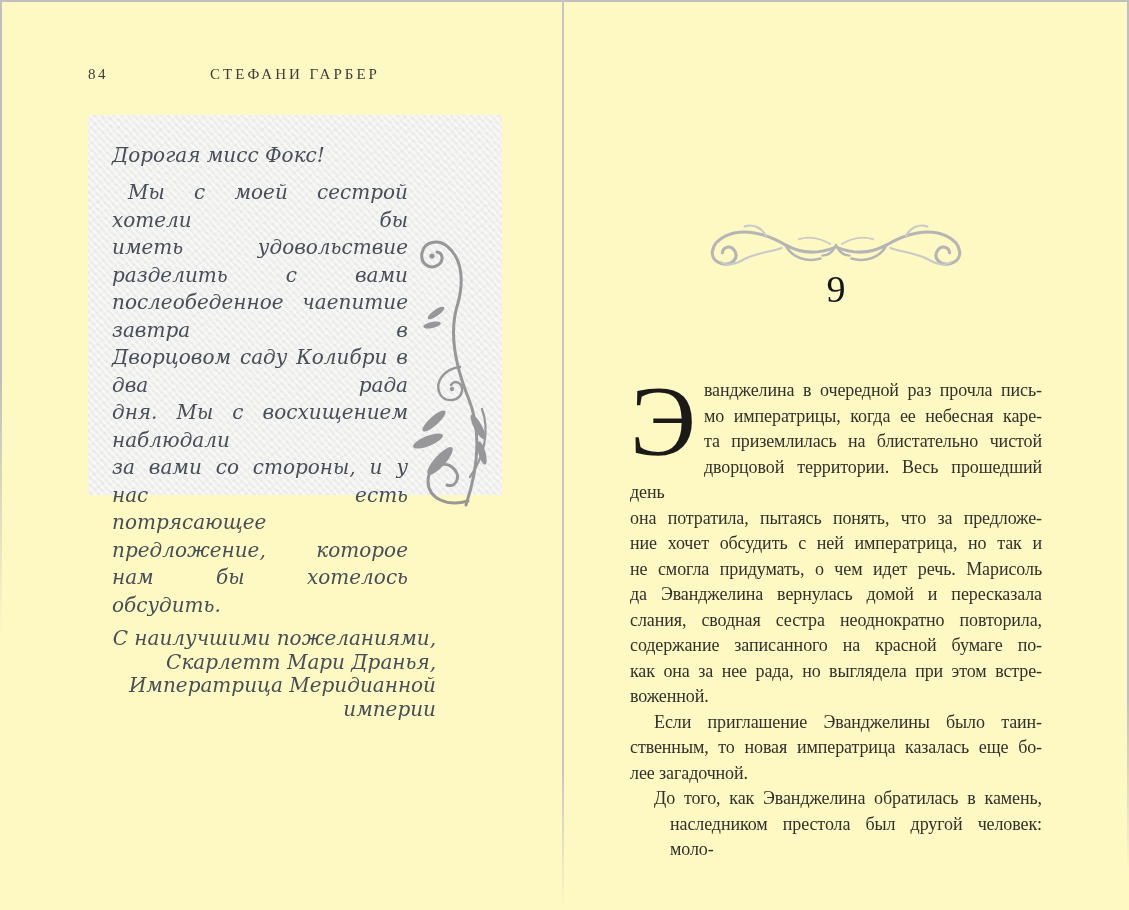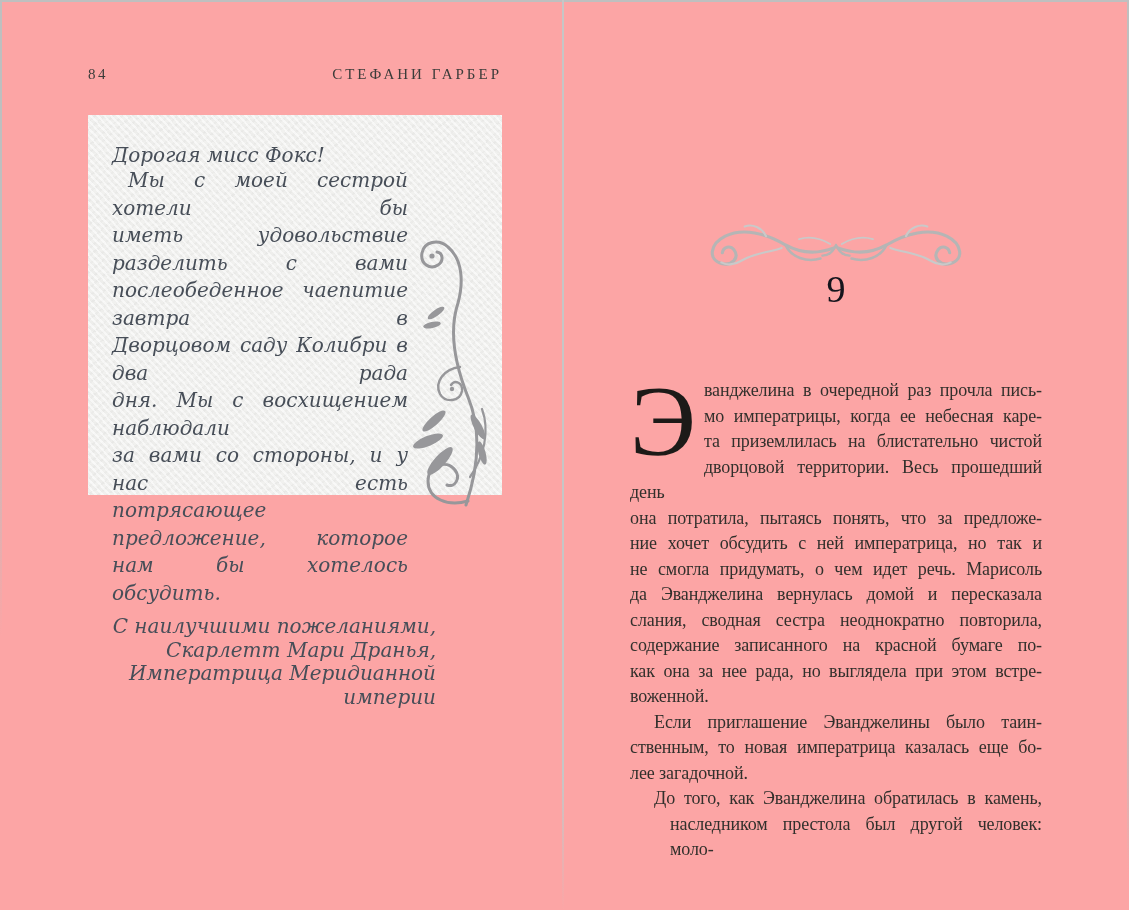--- a/index.html
+++ b/index.html
@@ -1,19 +1,19 @@
 <!DOCTYPE html>
 <html lang="ru"><head>
 <meta charset="utf-8">
 <style>
   html,body{margin:0;padding:0;background:#ffffff;}
   .book{
     position:relative;
     width:1129px;height:910px;
-    background:#fca5a5;
+    background:#fef9c3;
     font-family:"Liberation Serif",serif;
     overflow:hidden;
   }
   
   .edge{position:absolute;pointer-events:none;}
   .edge-top{left:0;top:0;width:100%;height:2px;background:#bfbfbf;}
   .edge-left{left:0;top:0;width:2px;height:70%;
     background:linear-gradient(#bfbfbf 60%,rgba(191,191,191,0));}
   .edge-right{right:0;top:0;width:2px;height:96%;
     background:linear-gradient(#bfbfbf 80%,rgba(191,191,191,0));}
@@ -25,40 +25,40 @@
   .page.left{left:0;width:562px;}
   .page.right{left:564px;width:565px;}
 
   
   .page-num{
     position:absolute;left:88px;top:66px;
     font-size:15px;letter-spacing:2.5px;color:#3c3c3a;
   }
   .running-header{
     position:absolute;left:88px;top:66px;width:414px;
-    text-align:right;font-size:15px;letter-spacing:3px;color:#3c3c3a;
+    text-align:center;font-size:15px;letter-spacing:3px;color:#3c3c3a;
   }
 
   
   .letter-card{
     position:absolute;left:88px;top:115px;width:414px;height:380px;
     background-color:#f1f1ef;
     background-image:
       repeating-linear-gradient(48deg, rgba(255,255,255,.55) 0 2px, rgba(255,255,255,0) 2px 5px),
       repeating-linear-gradient(-41deg, rgba(120,120,120,.045) 0 2px, rgba(0,0,0,0) 2px 6px),
       repeating-linear-gradient(12deg, rgba(140,140,140,.03) 0 3px, rgba(0,0,0,0) 3px 7px);
   }
   .letter-flourish{position:absolute;right:2px;top:102px;width:92px;height:292px;}
   .letter-text{
     position:absolute;left:24px;top:28px;width:366px;
     font-family:"DejaVu Serif",serif;font-style:italic;
     color:#474e58;font-size:20px;
   }
   .greeting{line-height:24px;}
-  .letter-body{width:296px;font-style:italic;}
+  .letter-body{width:296px;margin-top:12px;font-style:italic;}
   .letter-body .tline{display:block;line-height:27.5px;
     text-align:justify;text-align-last:justify;}
   .letter-body .tline:first-child{text-indent:16px;}
   .letter-body .tline.last{text-align-last:left;}
   .signature{width:324px;margin-top:8px;}
   .signature .tline{display:block;line-height:23.5px;text-align:right;}
 
   
   .chapter-col{position:absolute;left:66px;width:412px;}
   .chapter-head{top:218px;text-align:center;}

